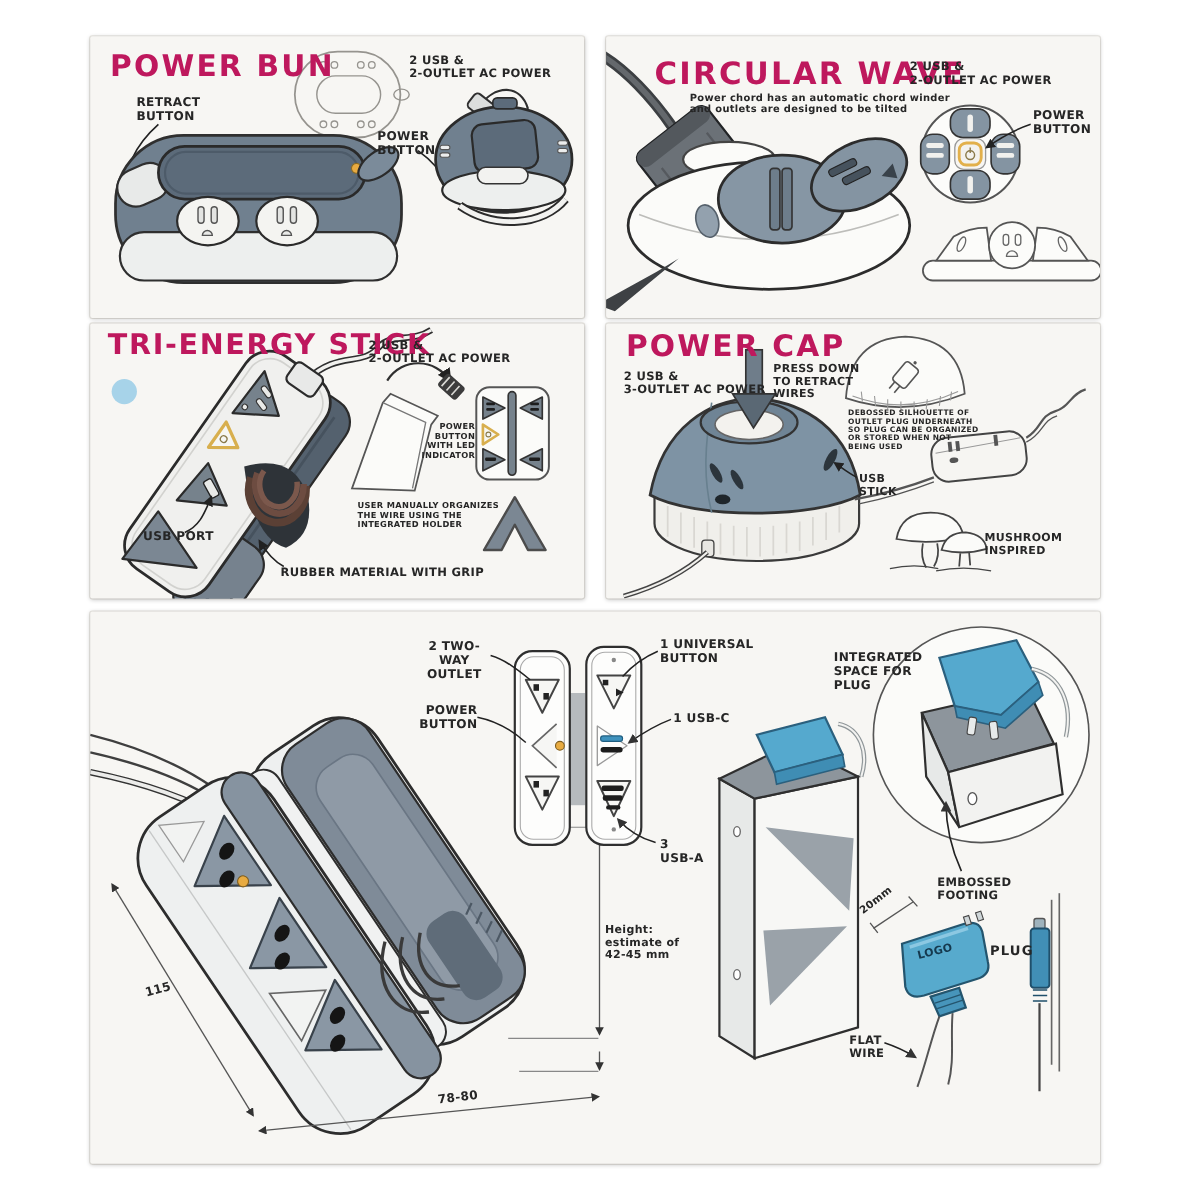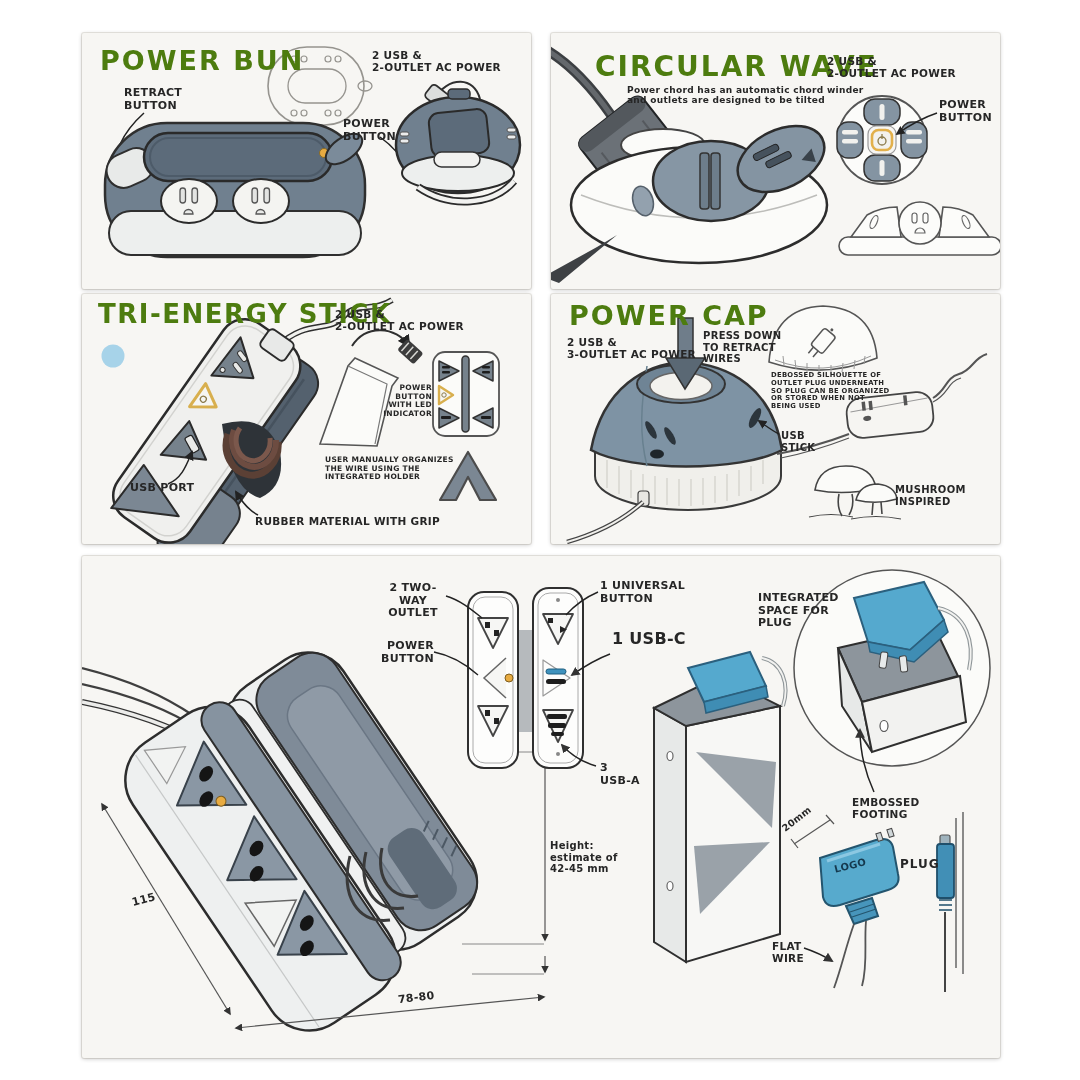--- a/index.html
+++ b/index.html
@@ -5,21 +5,21 @@
   html,body{margin:0;padding:0;}
   body{
     width:1080px;height:1080px;position:relative;background:#ffffff;
     font-family:"DejaVu Sans","Liberation Sans",sans-serif;color:#2a2a2a;overflow:hidden;
   }
   .panel{
     position:absolute;background:#f7f6f3;border-radius:2px;
     box-shadow:0 1px 4px rgba(0,0,0,.22), 0 0 0 1px #eceae5;
   }
   .panel svg{position:absolute;left:0;top:0;}
-  .t{ position:absolute;margin:0;font-weight:700;color:#4d7c0f;white-space:pre-line;line-height:1.15;}
+  .t{ position:absolute;margin:0;font-weight:700;color:#be185d;white-space:pre-line;line-height:1.15;}
   .n{ position:absolute;font-weight:700;color:#262626;white-space:pre-line;line-height:1.15;letter-spacing:.3px;}
   .soft{font-weight:600;}
 </style>
 </head>
 <body>
 
 <section class="panel" style="left:82px;top:33px;width:449px;height:256px">
   <svg width="449" height="256" viewBox="0 0 449 256">
     <defs>
       <marker id="ar1" viewBox="0 0 10 10" refX="8" refY="5" markerWidth="6.5" markerHeight="6.5" orient="auto-start-reverse">
@@ -482,21 +482,21 @@
       <path d="M857,344 h13 M857,349 h13 M857,354 h13" stroke="#1f4f6b" stroke-width="1.5" fill="none"></path>
       <path d="M863,356 L863,436" stroke="#444" stroke-width="2" fill="none"></path>
     </g>
   </svg>
   <div class="n" style="left:296px;top:26px;width:70px;font-size:11px;text-align:center">2 TWO-WAY
 OUTLET</div>
   <div class="n" style="left:292px;top:84px;width:60px;font-size:11px;text-align:right">POWER
 BUTTON</div>
   <div class="n" style="left:518px;top:24px;font-size:11px">1 UNIVERSAL
 BUTTON</div>
-  <div class="n" style="left:530px;top:74px;font-size:16px">1 USB-C</div>
+  <div class="n" style="left:530px;top:91px;font-size:11px">1 USB-C</div>
   <div class="n" style="left:518px;top:206px;font-size:11px">3
 USB-A</div>
   <div class="n" style="left:676px;top:36px;width:90px;font-size:11px;text-align:left">INTEGRATED
 SPACE FOR
 PLUG</div>
   <div class="n" style="left:770px;top:240px;font-size:10.5px">EMBOSSED
 FOOTING</div>
   <div class="n soft" style="left:50px;top:338px;font-size:11px;transform:rotate(-15deg)">115</div>
   <div class="n soft" style="left:316px;top:436px;font-size:11px;transform:rotate(-7deg)">78-80</div>
   <div class="n soft" style="left:468px;top:284px;font-size:10px">Height:

